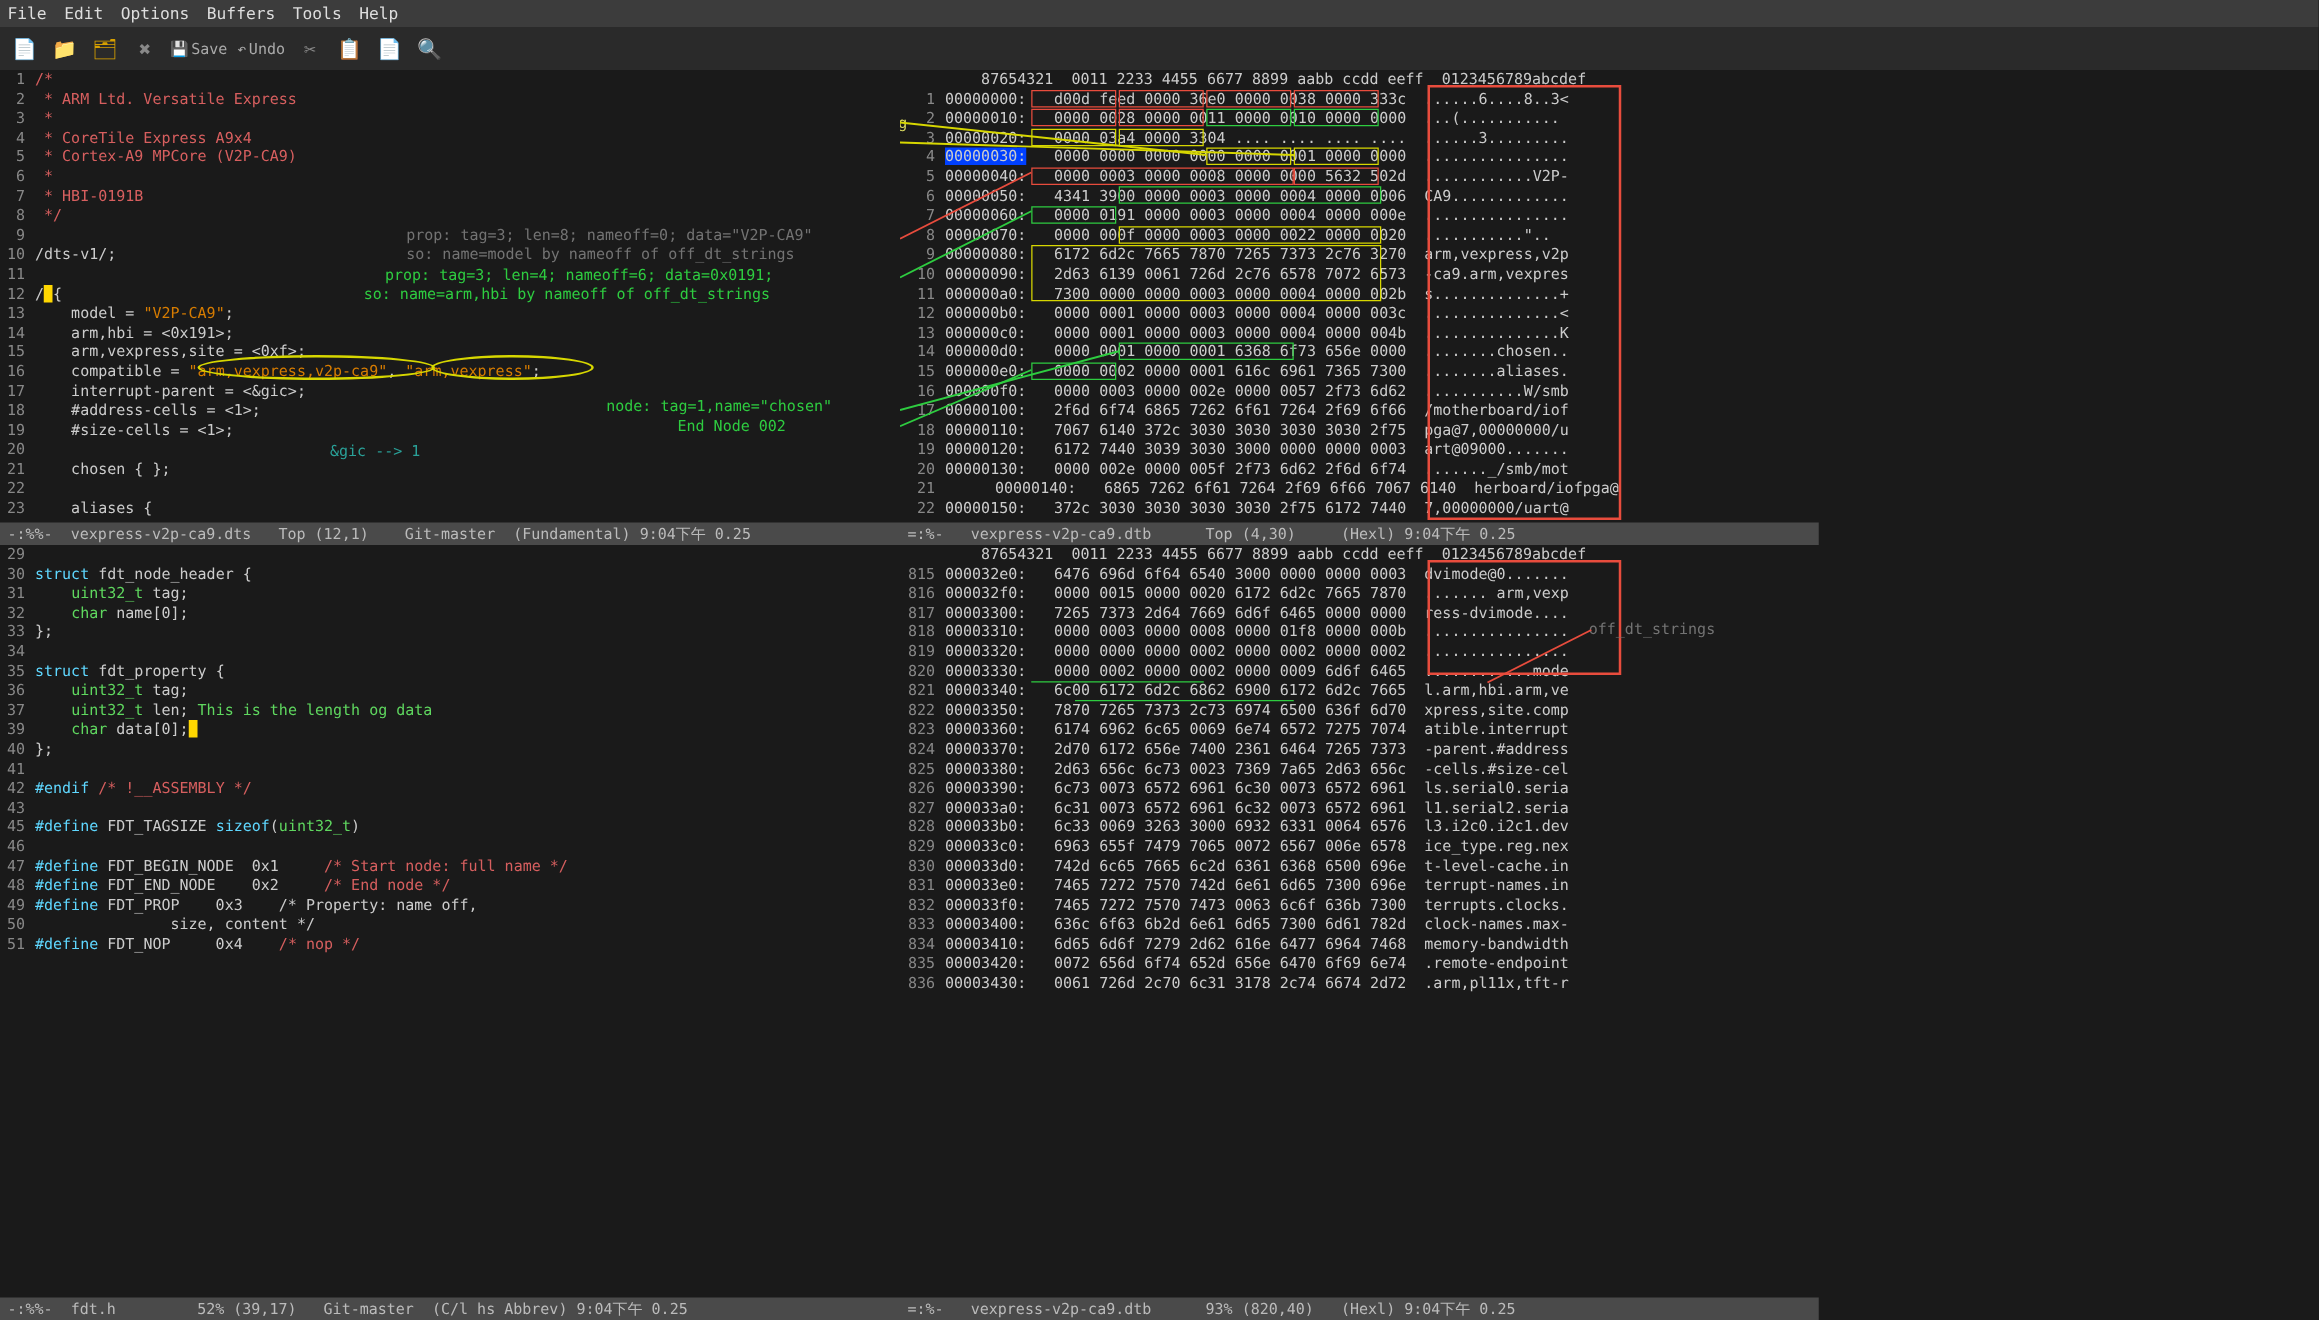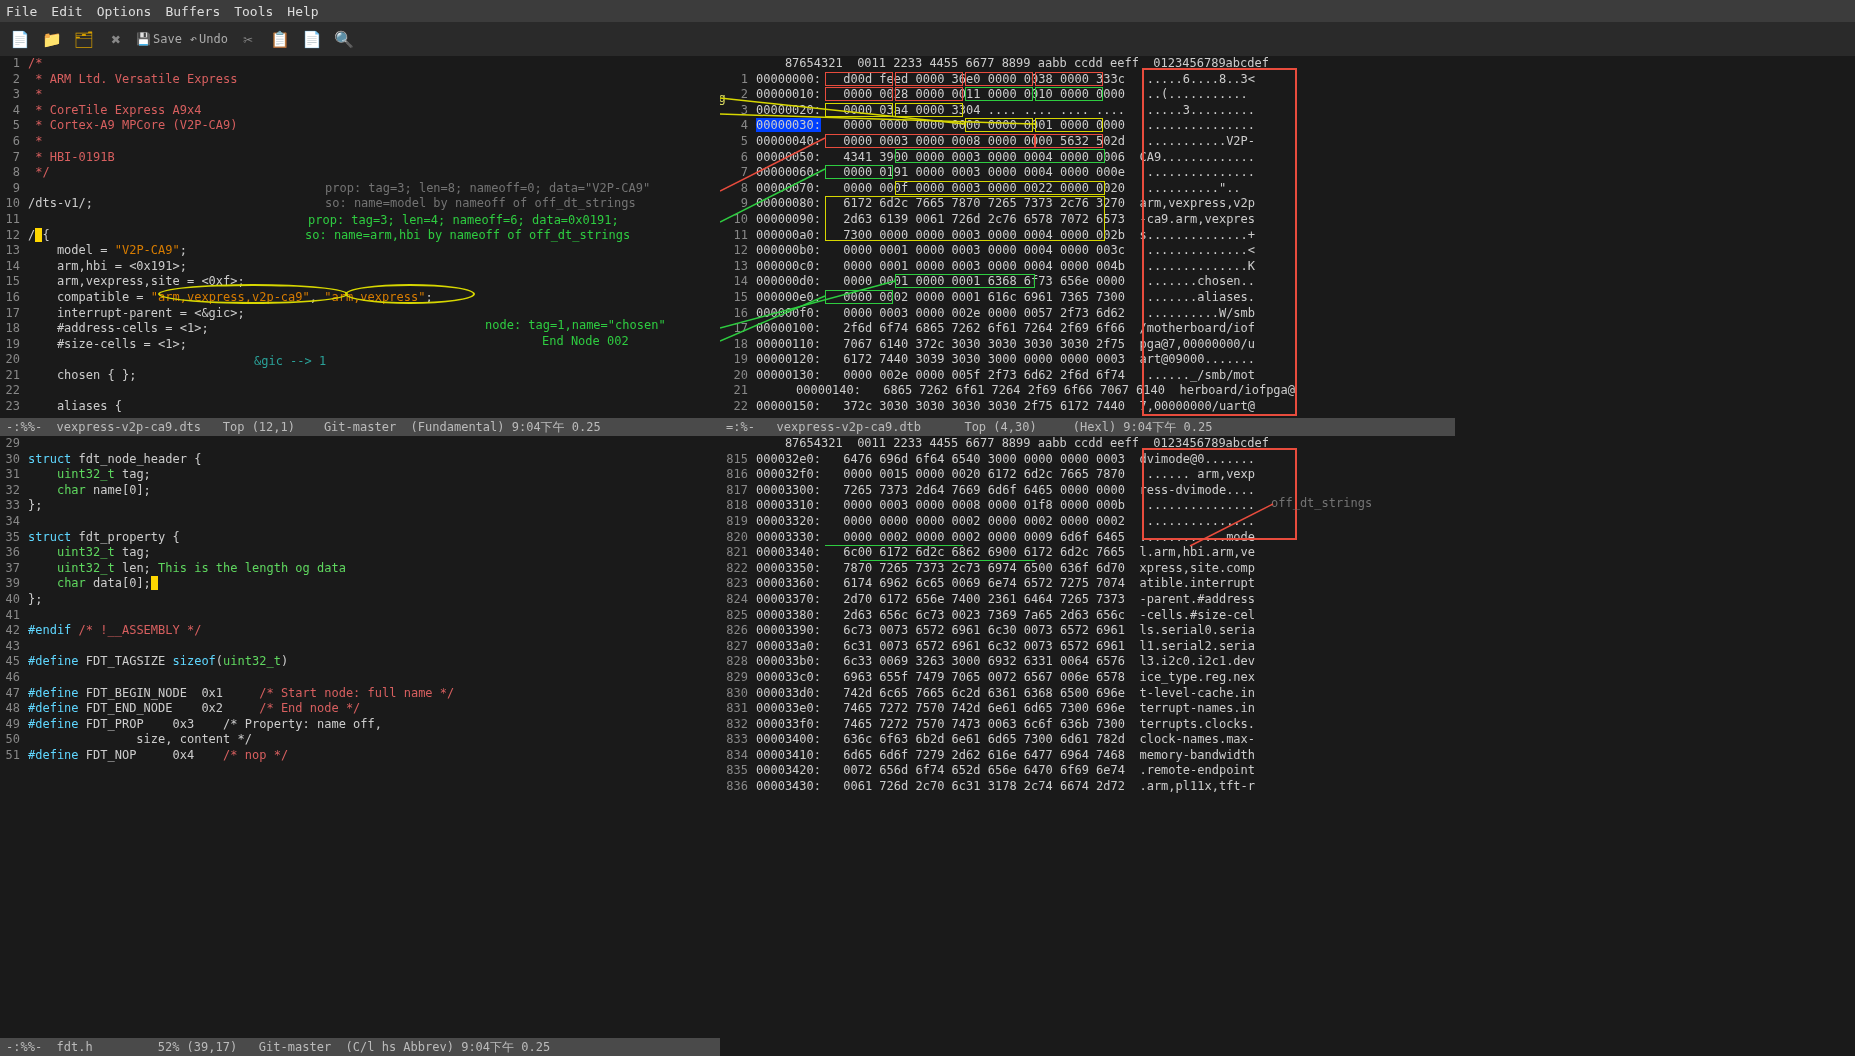--- a/index.html
+++ b/index.html
@@ -93,24 +93,24 @@
           <div class="line"><span class="ln">19</span><span class="code">    #size-cells = &lt;1&gt;;</span></div>
           <div class="line"><span class="ln">20</span><span class="code"></span></div>
           <div class="line"><span class="ln">21</span><span class="code">    chosen { };</span></div>
           <div class="line"><span class="ln">22</span><span class="code"></span></div>
           <div class="line"><span class="ln">23</span><span class="code">    aliases {</span></div>
         </div>
       <div class="overlay">
         <div class="red-anno" style="top:125px;left:325px">prop: tag=3; len=8; nameoff=0; data="V2P-CA9"</div>
         <div class="red-anno" style="top:140px;left:325px">so: name=model by nameoff of off_dt_strings</div>
         <div class="green-anno" style="top:157px;left:308px">prop: tag=3; len=4; nameoff=6; data=0x0191;</div>
-        <div class="green-anno" style="top:172px;left:305px">so: name=arm,hbi by nameoff of off_dt_strings</div>
+        <div class="green-anno" style="top:172px;left:291px">so: name=arm,hbi by nameoff of off_dt_strings</div>
         <div class="green-anno" style="top:262px;left:485px">node: tag=1,name="chosen"</div>
         <div class="green-anno" style="top:278px;left:542px">End Node 002</div>
-        <div class="teal-anno" style="top:298px;left:254px">&amp;gic --&gt; 1</div>
+        <div class="teal-anno" style="top:298px;left:264px">&amp;gic --&gt; 1</div>
         <div class="ellipse-yellow" style="top:228px;left:158px;width:190px;height:20px"></div>
         <div class="ellipse-yellow" style="top:228px;left:345px;width:130px;height:20px"></div>
       </div>
     </div>
     <div class="modeline">-:%%-  vexpress-v2p-ca9.dts   Top (12,1)    Git-master  (Fundamental) 9:04下午 0.25</div>
 
     <div class="buffer" id="fdt" style="flex:1">
       <div id="fdt-lines">
           <div class="line"><span class="ln">29</span><span class="code"></span></div>
           <div class="line"><span class="ln">30</span><span class="code"><span class="kw">struct</span> fdt_node_header {</span></div>
@@ -233,14 +233,15 @@
       <div class="overlay">
         <div class="box-red" style="top:12px;left:422px;width:155px;height:92px;border-width:2px"></div>
         <div class="red-anno" style="top:60px;left:551px">off_dt_strings</div>
         <svg class="arrows" width="735" height="360">
           <line x1="553" y1="68" x2="470" y2="110" stroke="#e84c3d" stroke-width="1.5"></line>
         </svg>
         <div style="position:absolute;top:109px;left:105px;width:138px;border-bottom:1px solid #2ecc40"></div>
         <div style="position:absolute;top:124px;left:140px;width:175px;border-bottom:1px solid #2ecc40"></div>
       </div>
     </div>
+    <div class="modeline">=:%-   vexpress-v2p-ca9.dtb      93% (820,40)   (Hexl) 9:04下午 0.25</div>
   </div>
 </div>
 
 </body></html>

